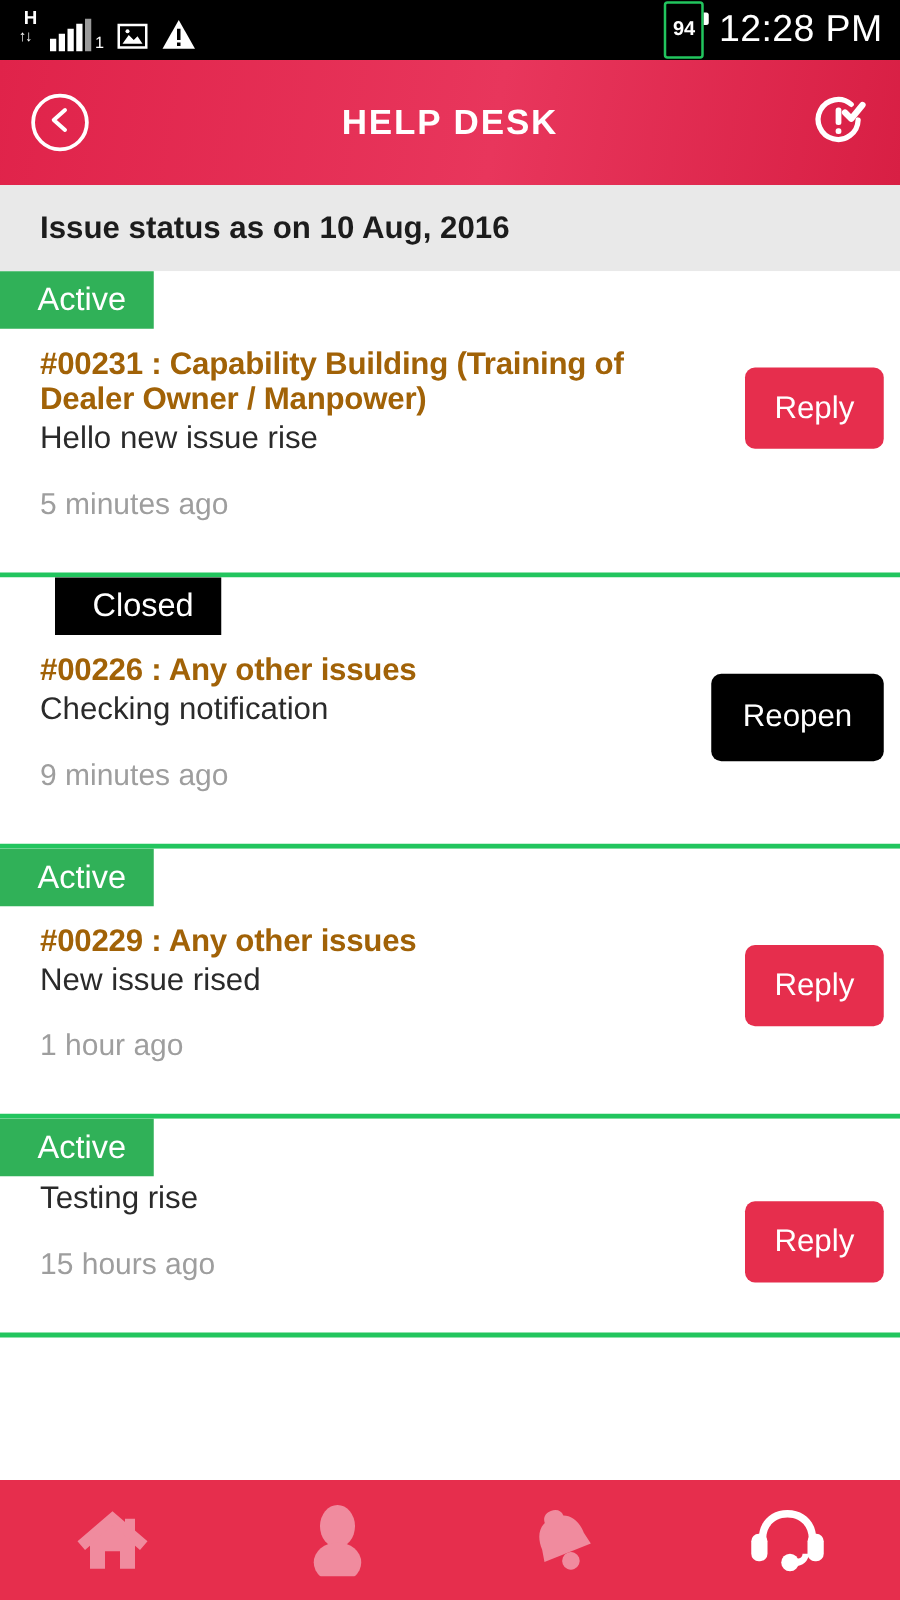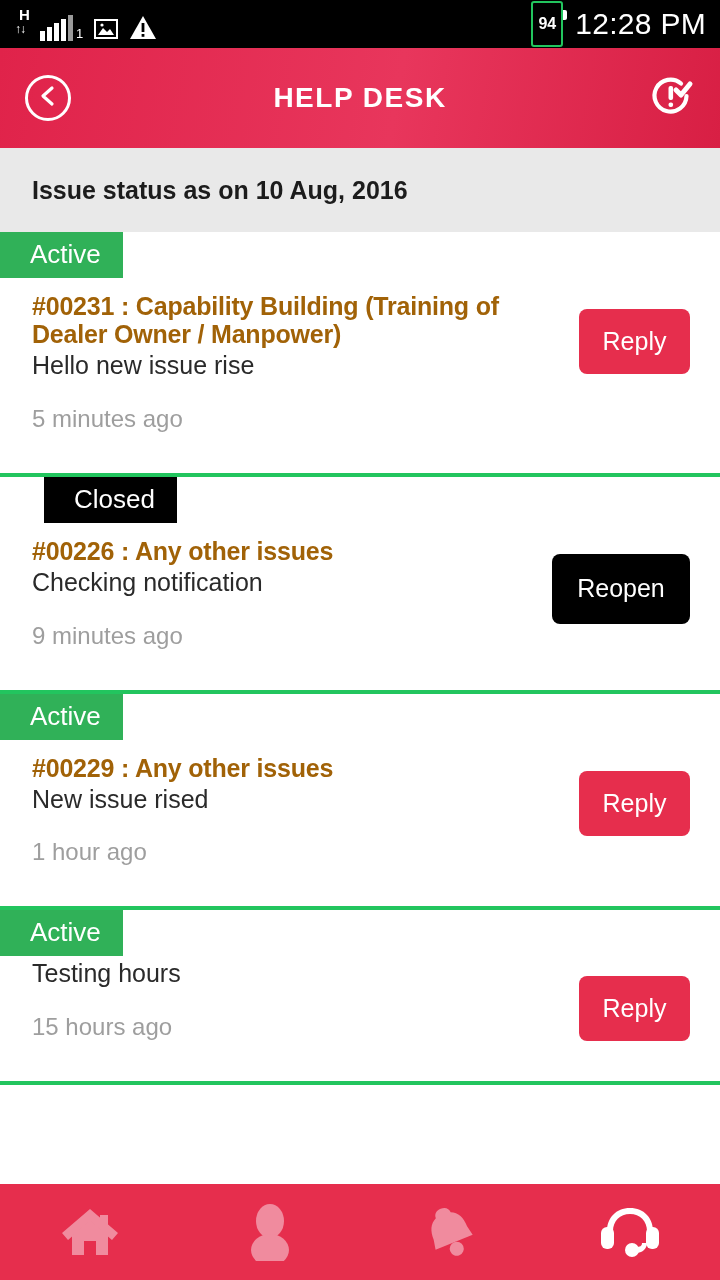--- a/index.html
+++ b/index.html
@@ -56,21 +56,21 @@
     color:#fff; font-size:28px; font-weight:700; letter-spacing:1.5px;
   }
   .raise-btn {
     position:absolute; right:26px; top:50%; transform:translateY(-50%);
     width:46px; height:46px; display:flex; align-items:center; justify-content:center;
     cursor:pointer;
   }
 
   
   .subheader {
-    height:84px; background:#e9e9e9; display:flex; align-items:center;
+    height:69px; background:#e9e9e9; display:flex; align-items:center;
     padding-left:32px;
   }
   .subheader span { font-size:25px; font-weight:700; color:#1c1c1c; }
 
   
   .list { position:relative; }
   .card { position:relative; background:#fff; border-bottom:4px solid #22c55e; padding-bottom:42px; }
   .badge {
     display:inline-block; color:#fff; font-size:26px;
     padding:9px 22px 11px 30px; line-height:1;
@@ -82,21 +82,21 @@
     font-size:25px; font-weight:700; color:#a16207;
     line-height:1.12; margin-top:14px; max-width:520px; letter-spacing:-0.2px;
   }
   .card-desc {
     font-size:25px; color:#2a2a2a; margin-top:3px; line-height:1.15;
   }
   .card-time {
     font-size:24px; color:#9e9e9e; margin-top:27px; line-height:1;
   }
   .action-btn {
-    position:absolute; right:30px; border-radius:8px; color:#fff;
+    position:absolute; right:13px; border-radius:8px; color:#fff;
     font-size:25px; display:flex; align-items:center; justify-content:center;
     cursor:pointer;
   }
   .action-btn.reply { top:17px; width:111px; height:65px; background:#e62e4d; }
   .action-btn.reopen { top:17px; width:138px; height:70px; background:#000; }
 
   
   .bottomnav {
     position:absolute; left:0; bottom:0; width:720px; height:96px;
     background:#e62e4d; display:flex; align-items:center;
@@ -200,21 +200,21 @@
         <div class="card-title">#00229 : Any other issues</div>
         <div class="card-desc">New issue rised</div>
         <div class="card-time">1 hour ago</div>
         <div class="action-btn reply">Reply</div>
       </div>
     </div>
 
     <div class="card">
       <span class="badge active">Active</span>
       <div class="card-body">
-        <div class="card-desc">Testing hours</div>
+        <div class="card-desc">Testing rise</div>
         <div class="card-time">15 hours ago</div>
         <div class="action-btn reply">Reply</div>
       </div>
     </div>
 
   </div>
 
   <div class="bottomnav">
     <div class="nav-item">
       <span>

